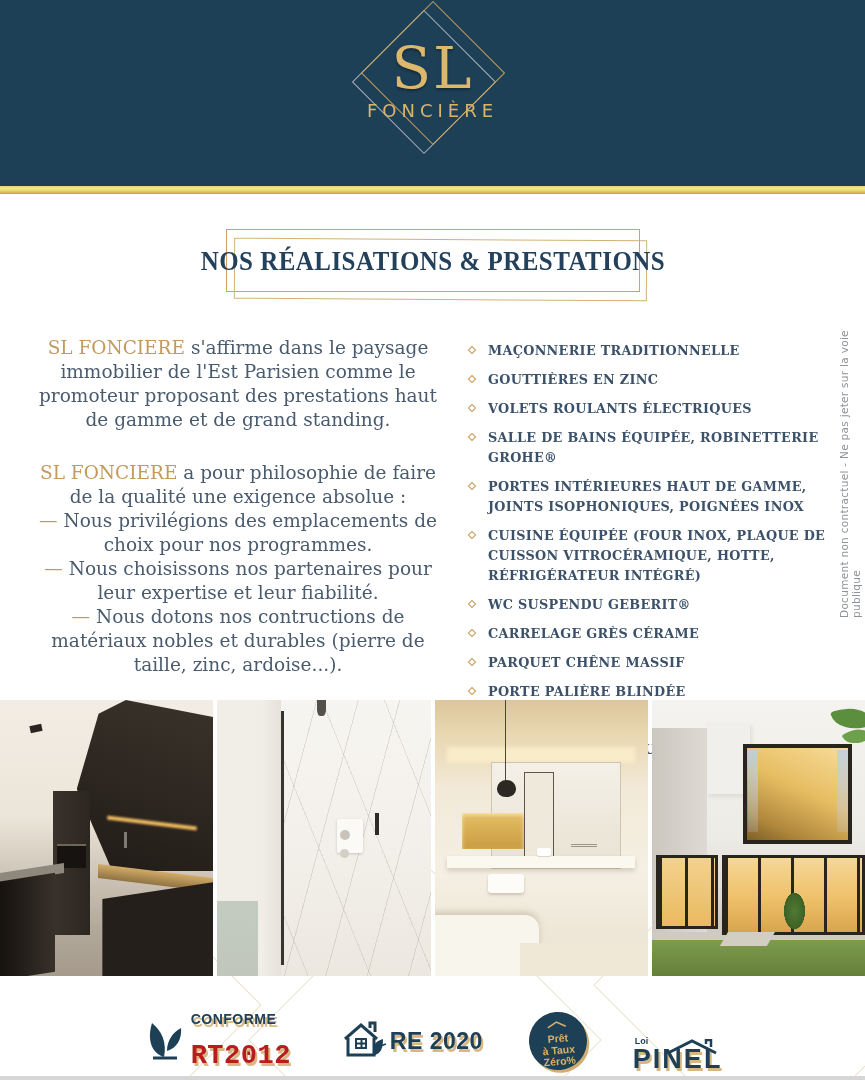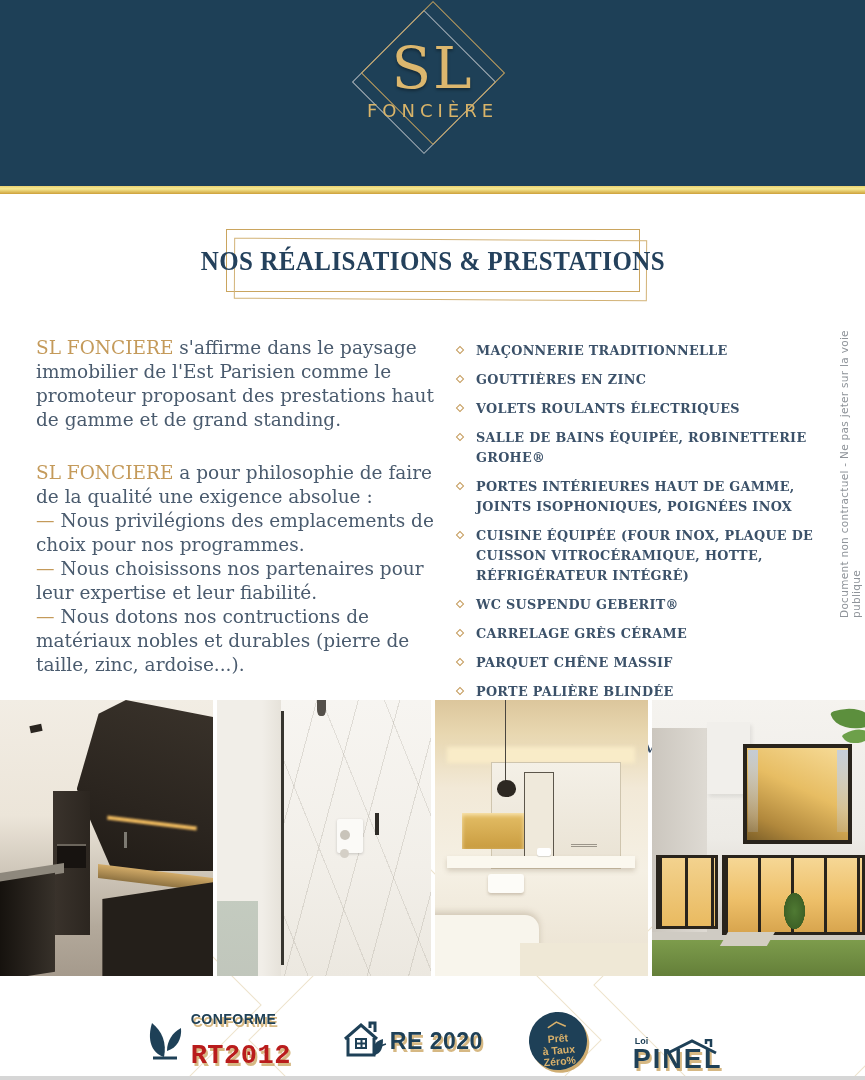--- a/index.html
+++ b/index.html
@@ -24,29 +24,29 @@
   
   .banner { position:absolute; top:229px; left:50%; transform:translateX(-50%); width:414px; height:63px; }
   .banner-box { position:relative; width:100%; height:100%; border:1.3px solid #caa55f; background:#fff;
                 display:flex; align-items:center; justify-content:center; }
   .banner-box::before { content:""; position:absolute; left:7px; top:9px; right:-8px; bottom:-9px;
                         border:1px solid #d2b276; transform:rotate(.35deg); pointer-events:none; }
   .banner-title { font-family:"Liberation Serif", serif; font-size:26px; font-weight:600;
                   color:#24415c; letter-spacing:.5px; white-space:nowrap; transform:scale(.96,1.08); }
 
   
-  .intro { position:absolute; left:36px; top:336px; width:424px; color:#4a5b6e;
-           font-size:18.5px; line-height:24px; }
+  .intro { position:absolute; left:26px; top:336px; width:424px; color:#4a5b6e;
+           font-size:18.5px; line-height:24px;text-align:center; }
   .hl { color:#c49a5a; }
   .para2 { margin-top:29px; }
   .phil-line { }
   .dash { color:#c49a5a; margin-right:6px; }
 
   
-  .prestations { position:absolute; left:456px; top:341px; width:372px; list-style:none; }
+  .prestations { position:absolute; left:468px; top:341px; width:372px; list-style:none; }
   .prestations li { display:flex; align-items:flex-start; margin-bottom:9px;
                     font-family:"DejaVu Serif", serif; font-size:12.8px; font-weight:700;
                     letter-spacing:.3px; color:#3b5169; line-height:20px; }
   .bullet-diamond { flex:0 0 auto; width:6px; height:6px; border:1.4px solid #c49a5a;
                     transform:rotate(45deg); margin:6px 13px 0 1px; }
 
   
   .side-note { position:absolute; right:3px; top:293px; height:325px;
                writing-mode:vertical-rl; transform:rotate(180deg);
                font-family:"DejaVu Sans", sans-serif; font-size:10.5px; color:#8e9399;

